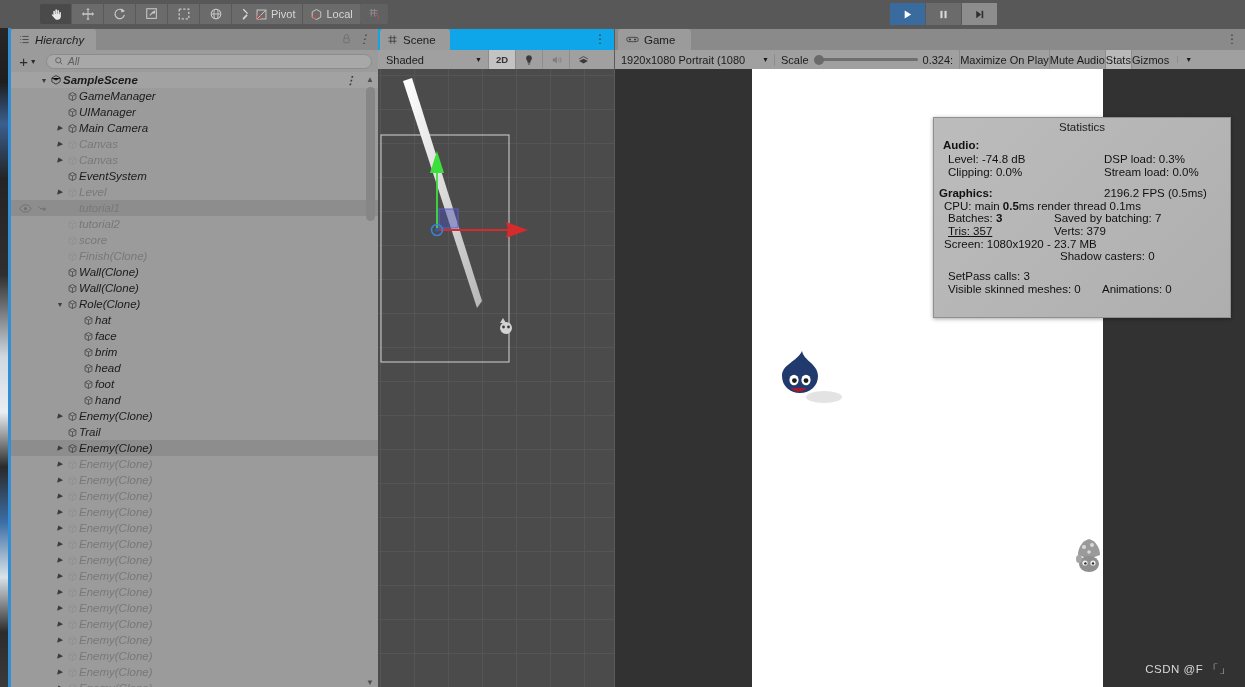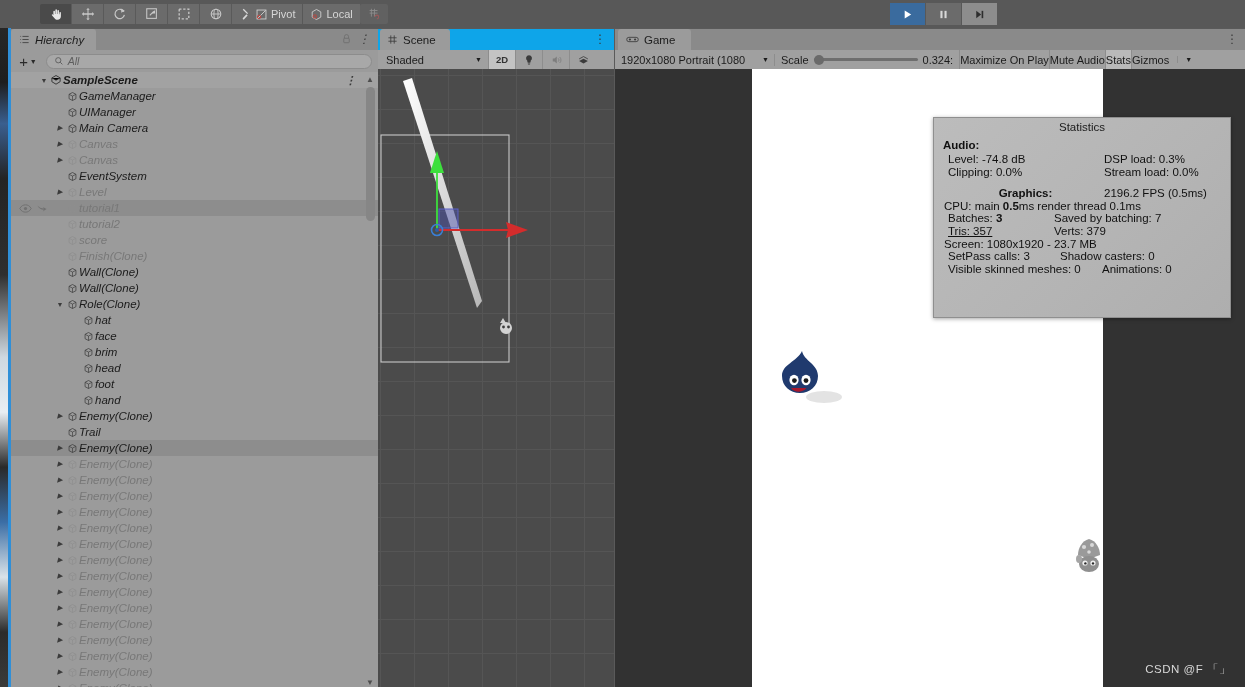--- a/index.html
+++ b/index.html
@@ -852,35 +852,35 @@
         <div class="stats-row">
           <div class="stats-c1">Level: -74.8 dB</div>
           <div class="stats-c2">DSP load: 0.3%</div>
         </div>
         <div class="stats-row">
           <div class="stats-c1">Clipping: 0.0%</div>
           <div class="stats-c2">Stream load: 0.0%</div>
         </div>
         <div class="gap"></div>
         <div class="stats-row">
-          <div class="stats-c1" style="padding-left:13px;font-weight:bold;text-align:center;">Graphics:</div>
+          <div class="stats-c1" style="padding-left:5px;font-weight:bold;">Graphics:</div>
           <div class="stats-c2">2196.2 FPS (0.5ms)</div>
         </div>
         <div class="stats-line"><span>CPU: main </span><span class="b">0.5</span><span>ms  render thread 0.1ms</span></div>
         <div class="stats-row">
           <div class="stats-c1" style="width:120px;"><span>Batches: </span><span class="b">3</span></div>
           <div class="stats-c2">Saved by batching: 7</div>
         </div>
         <div class="stats-row">
           <div class="stats-c1" style="width:120px;text-decoration:underline;">Tris: 357</div>
           <div class="stats-c2">Verts: 379</div>
         </div>
         <div class="stats-line">Screen: 1080x1920 - 23.7 MB</div>
         <div class="stats-row">
-          <div class="stats-c1" style="width:126px;">SetPass calls: 3</div>
+          <div class="stats-c1" style="width:126px;margin-top:20px;">SetPass calls: 3</div>
           <div class="stats-c2">Shadow casters: 0</div>
         </div>
         <div class="stats-row">
           <div class="stats-c1" style="width:168px;">Visible skinned meshes: 0</div>
           <div class="stats-c2">Animations: 0</div>
         </div>
       </div>
     </div>
   </div>
 

